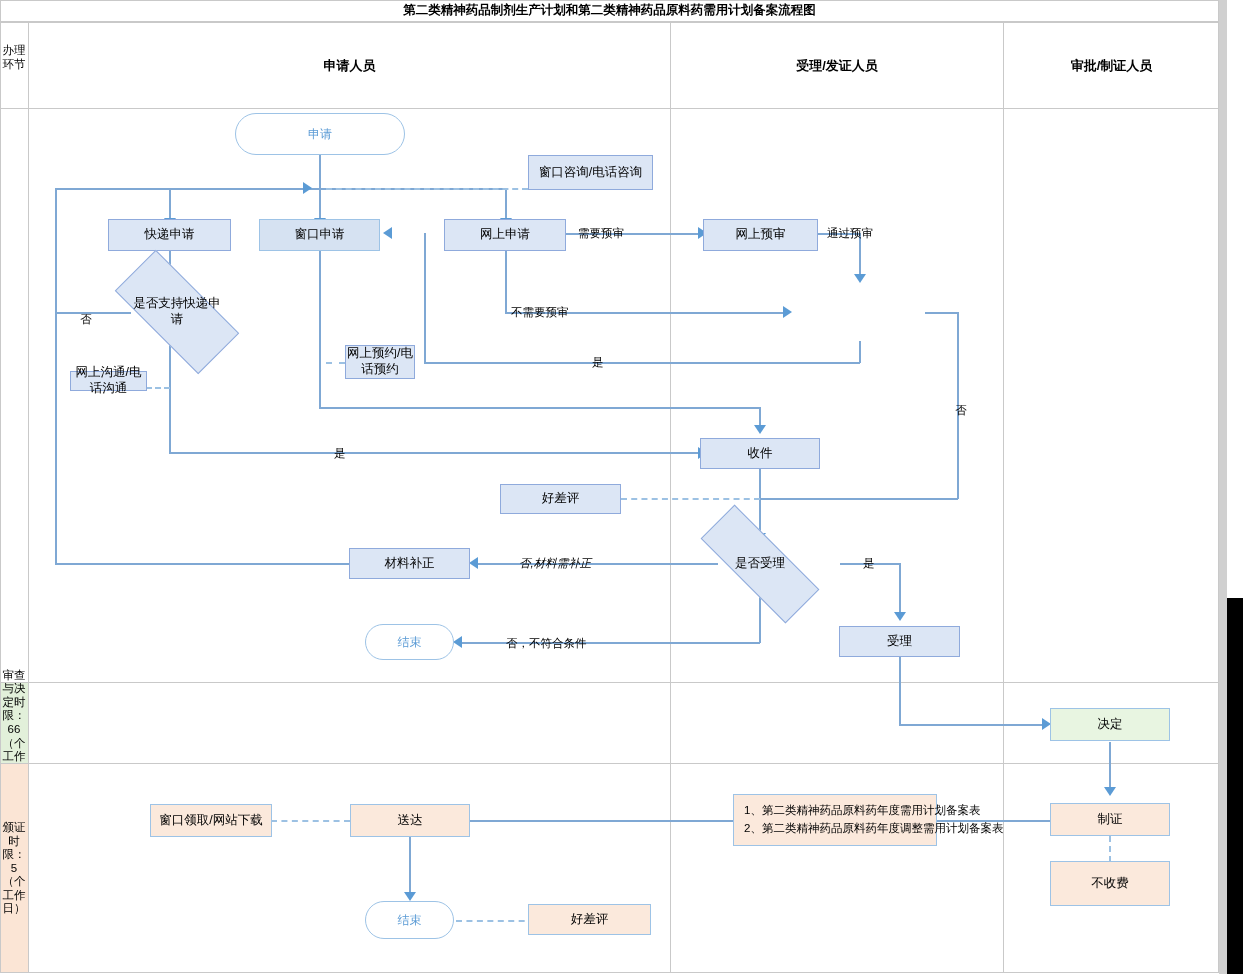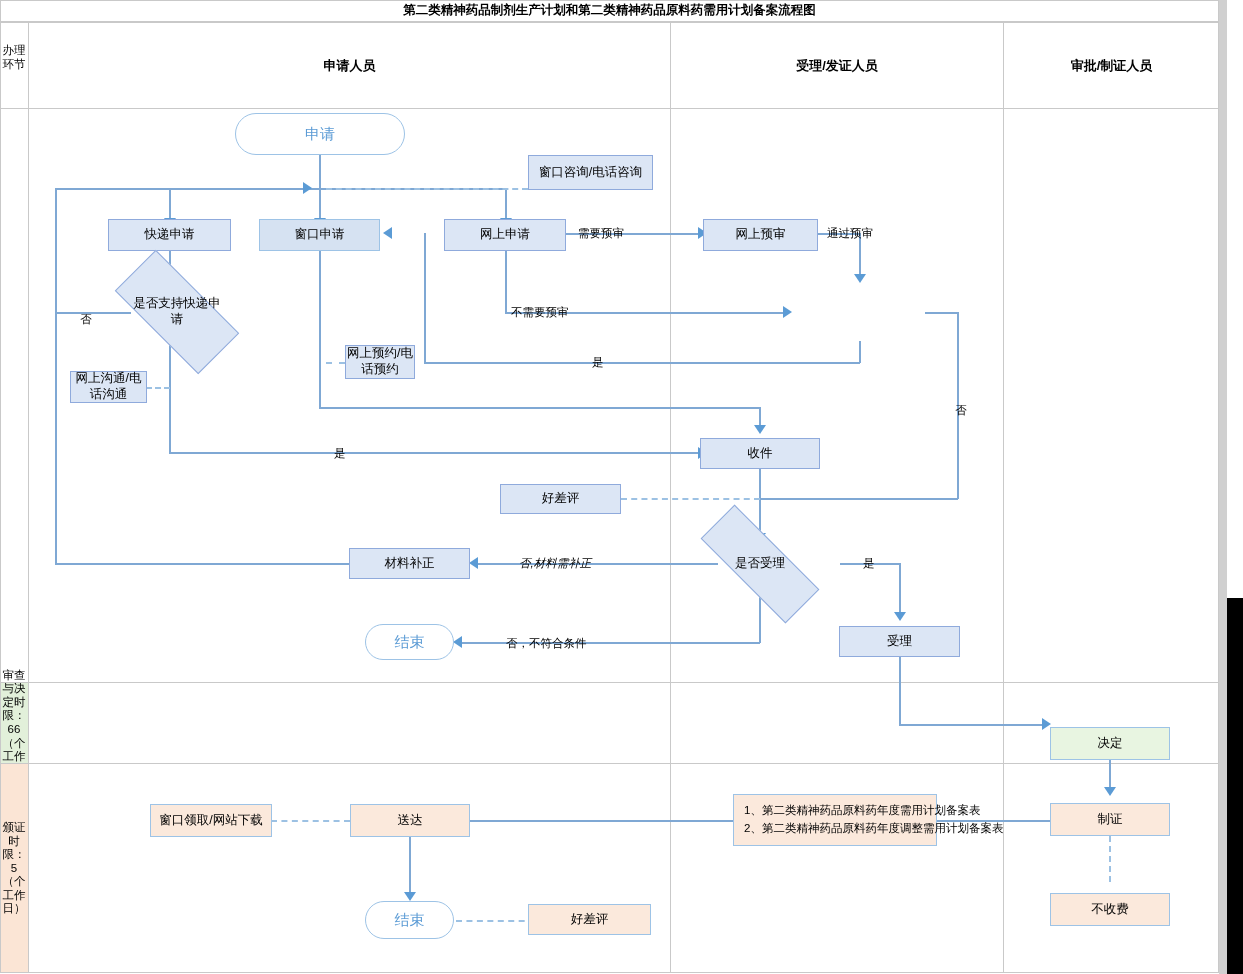--- a/index.html
+++ b/index.html
@@ -58,25 +58,25 @@
     box-sizing: border-box;
     display: flex; align-items: center; justify-content: center;
     text-align: center;
     font-size: 12.5px;
     color: #000;
     line-height: 1.25;
     z-index: 5;
   }
   .n-blue     { background: #dce6f5; border: 1px solid #8faadc; }
   .n-blue-dk  { background: #d6e2f2; border: 1px solid #9dc3e6; }
-  .n-green    { background: #e8f5e1; border: 1px solid #9dc3e6; margin-top: 19px; }
+  .n-green    { background: #e8f5e1; border: 1px solid #9dc3e6; }
   .n-orange   { background: #fbe9dc; border: 1px solid #9dc3e6; }
   .n-term {
     background: #ffffff; border: 1.4px solid #9dc3e6;
-    border-radius: 22px; color: #5b9bd5; font-size: 15px;
+    border-radius: 22px; color: #5b9bd5; font-size: 12px;
   }
   .n-diamond {
     background: transparent; border: none;
   }
   .n-diamond .dia-shape {
     position: absolute; inset: 0;
     background: #dce6f5; border: 1px solid #8faadc;
     transform: rotate(45deg);
     z-index: -1;
   }
@@ -244,21 +244,21 @@
   <div class="node n-blue" style="left:444px;top:219px;width:122px;height:32px;">网上申请</div>
 
   <div class="node n-blue" style="left:703px;top:219px;width:115px;height:32px;">网上预审</div>
 
   <div class="node n-diamond" style="left:118px;top:283px;width:118px;height:58px;">
     <div class="dia-shape"></div>
     <span style="position:relative;z-index:2;width:90px;">是否支持快递申请</span>
   </div>
 
 
-  <div class="node n-blue" style="left:70px;top:371px;width:77px;height:32px;text-align:center;">网上沟通/电话沟通</div>
+  <div class="node n-blue" style="left:70px;top:371px;width:77px;height:20px;text-align:center;">网上沟通/电话沟通</div>
 
   <div class="node n-blue" style="left:345px;top:345px;width:70px;height:34px;">网上预约/电话预约</div>
 
   <div class="node n-blue" style="left:700px;top:438px;width:120px;height:31px;">收件</div>
 
   <div class="node n-blue" style="left:500px;top:484px;width:121px;height:30px;">好差评</div>
 
   <div class="node n-diamond" style="left:700px;top:540px;width:120px;height:48px;">
     <div class="dia-shape"></div>
     <span style="position:relative;z-index:2;">是否受理</span>
@@ -267,21 +267,21 @@
   <div class="node n-blue" style="left:349px;top:548px;width:121px;height:31px;">材料补正</div>
 
   <div class="node n-term" style="left:365px;top:624px;width:89px;height:36px;">结束</div>
 
   <div class="node n-blue" style="left:839px;top:626px;width:121px;height:31px;">受理</div>
 
   <div class="node n-green" style="left:1050px;top:708px;width:120px;height:33px;">决定</div>
 
   <div class="node n-orange" style="left:1050px;top:803px;width:120px;height:33px;">制证</div>
 
-  <div class="node n-orange" style="left:1050px;top:893px;width:120px;height:33px;font-family:Liberation Serif, serif;">不收费</div>
+  <div class="node n-orange" style="left:1050px;top:861px;width:120px;height:45px;font-family:Liberation Serif, serif;">不收费</div>
 
   <div class="node n-orange" style="left:350px;top:804px;width:120px;height:33px;">送达</div>
 
   <div class="node n-orange" style="left:150px;top:804px;width:122px;height:33px;">窗口领取/网站下载</div>
 
   <div class="node n-term" style="left:365px;top:901px;width:89px;height:38px;">结束</div>
 
   <div class="node n-orange" style="left:528px;top:904px;width:123px;height:31px;">好差评</div>
 
   <div class="node n-list" style="left:733px;top:794px;width:204px;height:52px;">

